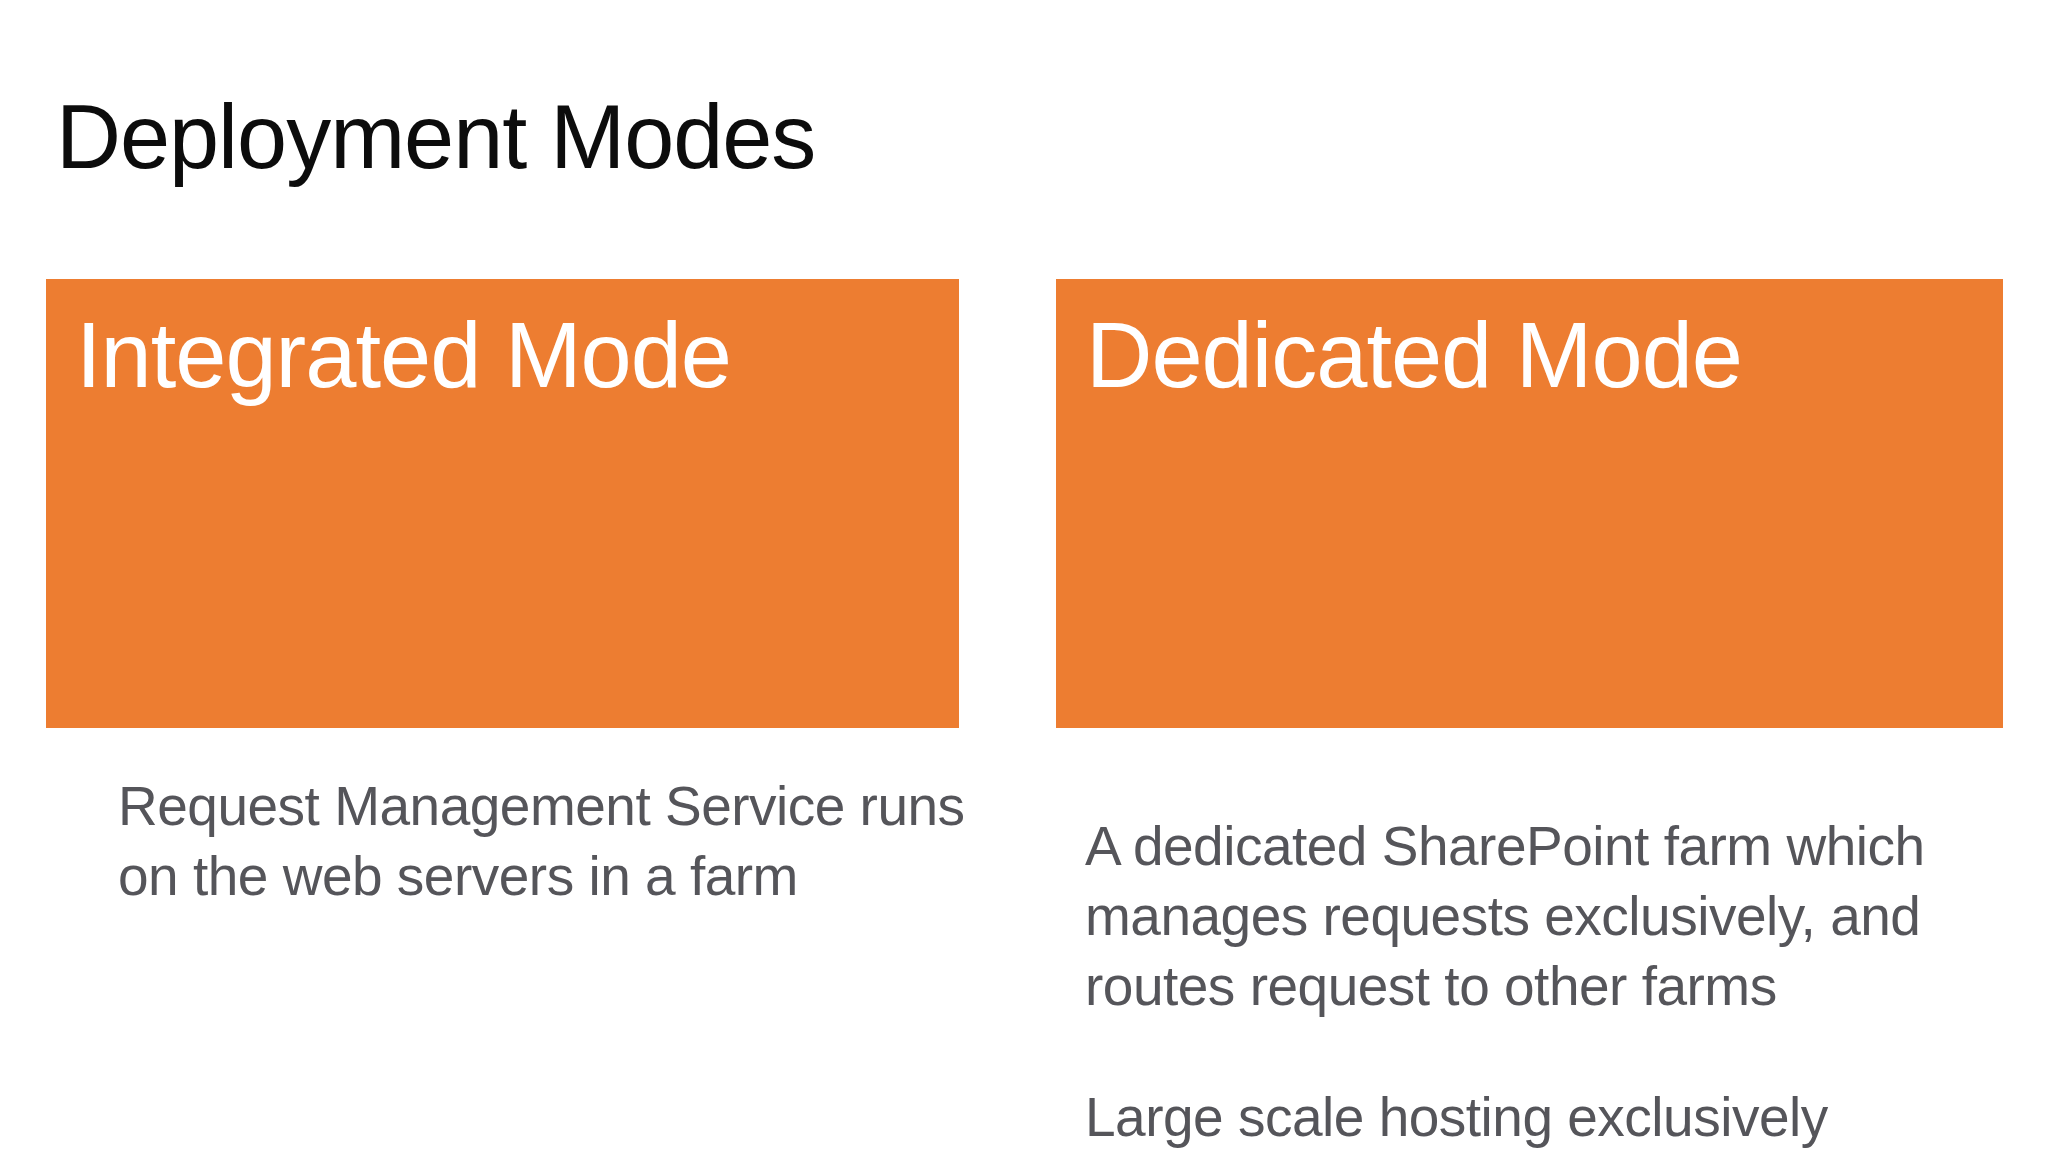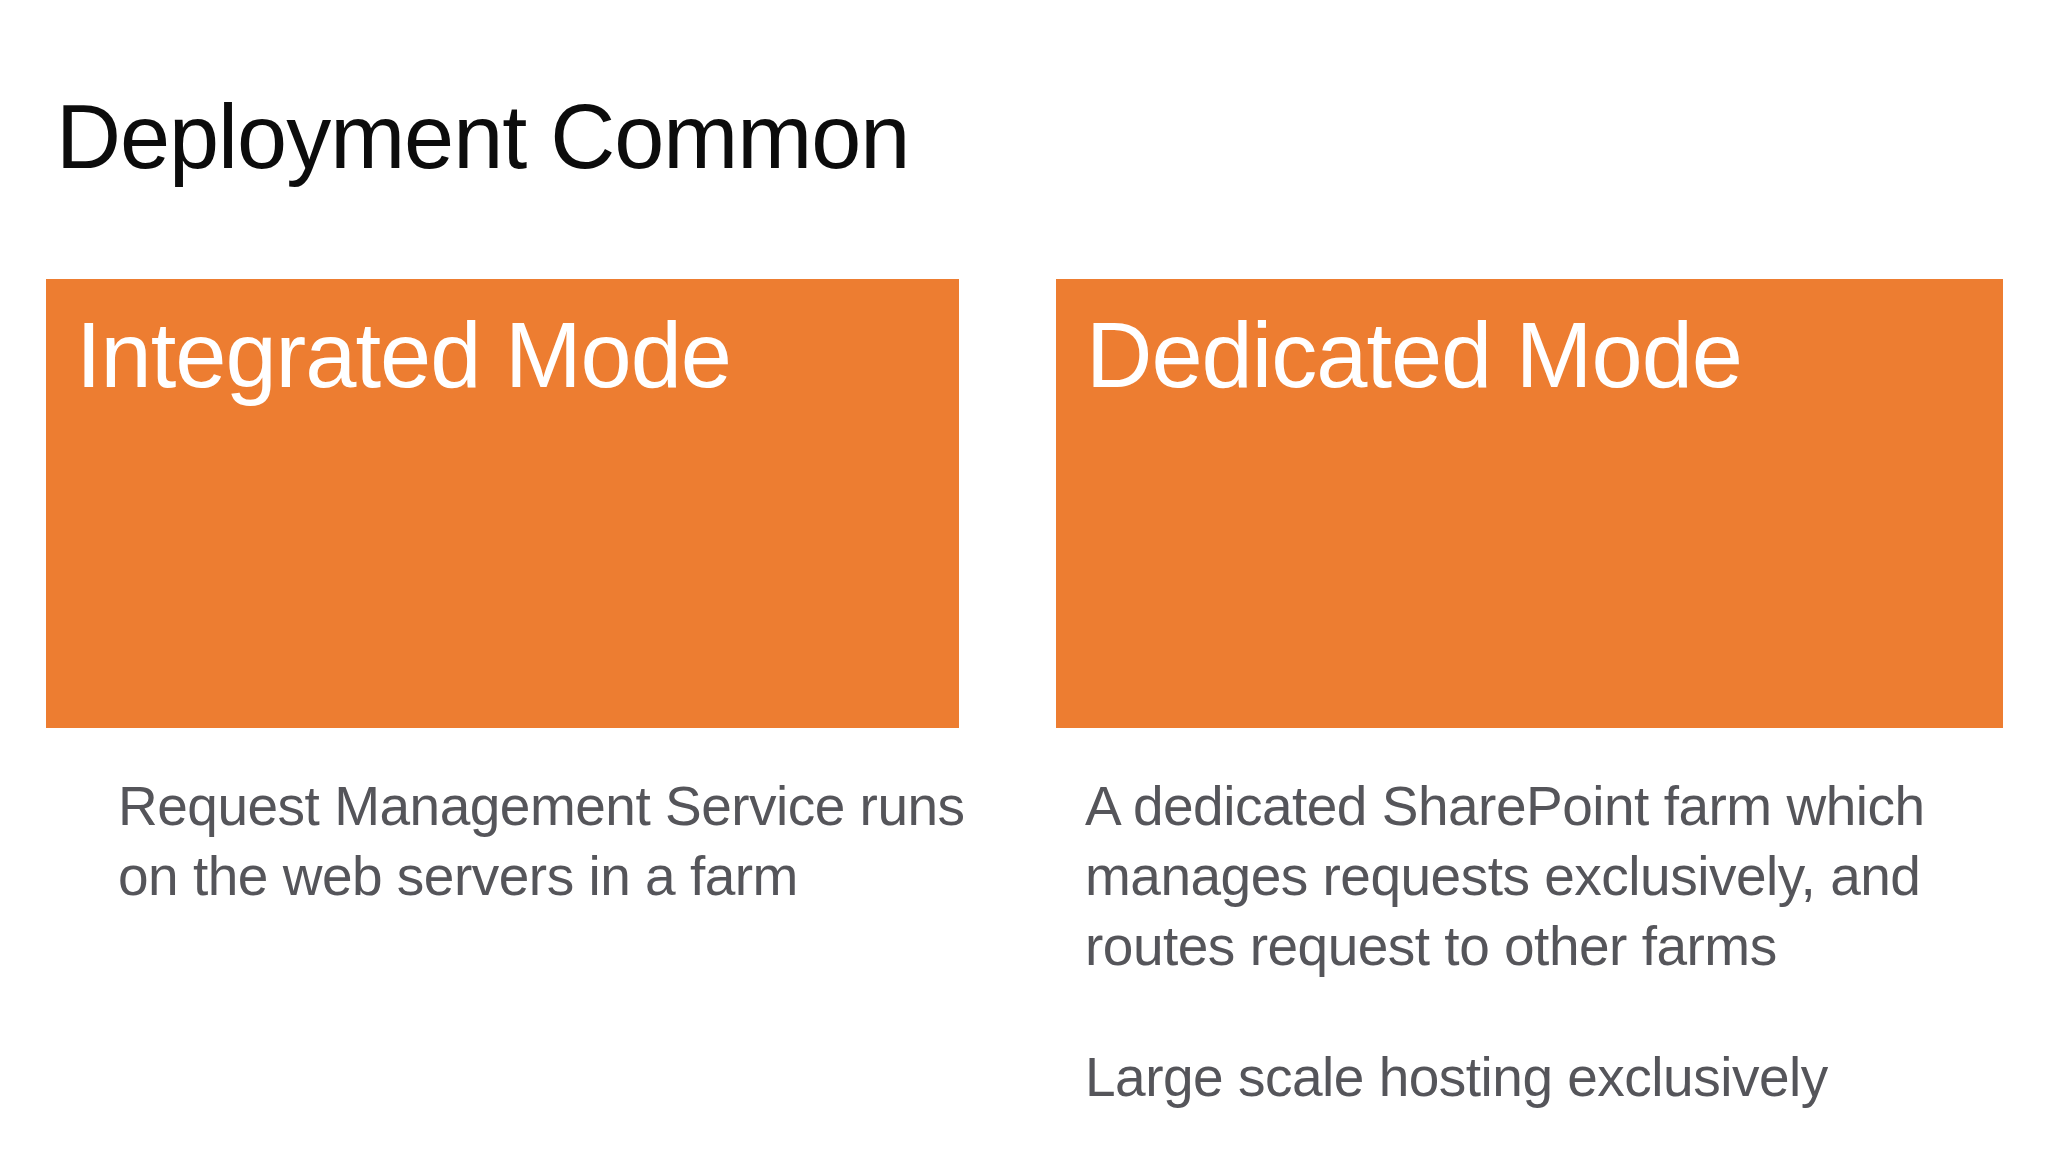--- a/index.html
+++ b/index.html
@@ -48,35 +48,35 @@
   }
   .col-text {
     position: absolute;
     top: 771px;
     color: var(--body-color, #55555a);
     font-size: 55px;
     line-height: 70px;
     letter-spacing: -0.5px;
   }
   .col-text.left  { left: 82px;   width: 910px; margin-left: 36px; }
-  .col-text.right { left: 1085px; width: 935px; }
+  .col-text.right { left: 1085px; width: 935px; margin-top: 40px; }
   .col-text p {
     margin: 0;
     white-space: pre-line;
   }
   .col-text p.footer-para {
     margin-top: 61px;
   }
 </style>
 </head>
 <body>
 
 <div class="slide">
 
-  <h1 class="page-title">Deployment Common</h1>
+  <h1 class="page-title">Deployment Modes</h1>
 
   <div class="mode-box left">
     <h2 class="mode-header">Integrated Mode</h2>
   </div>
 
   <div class="mode-box right">
     <h2 class="mode-header">Dedicated Mode</h2>
   </div>
 
   <div class="col-text left">

